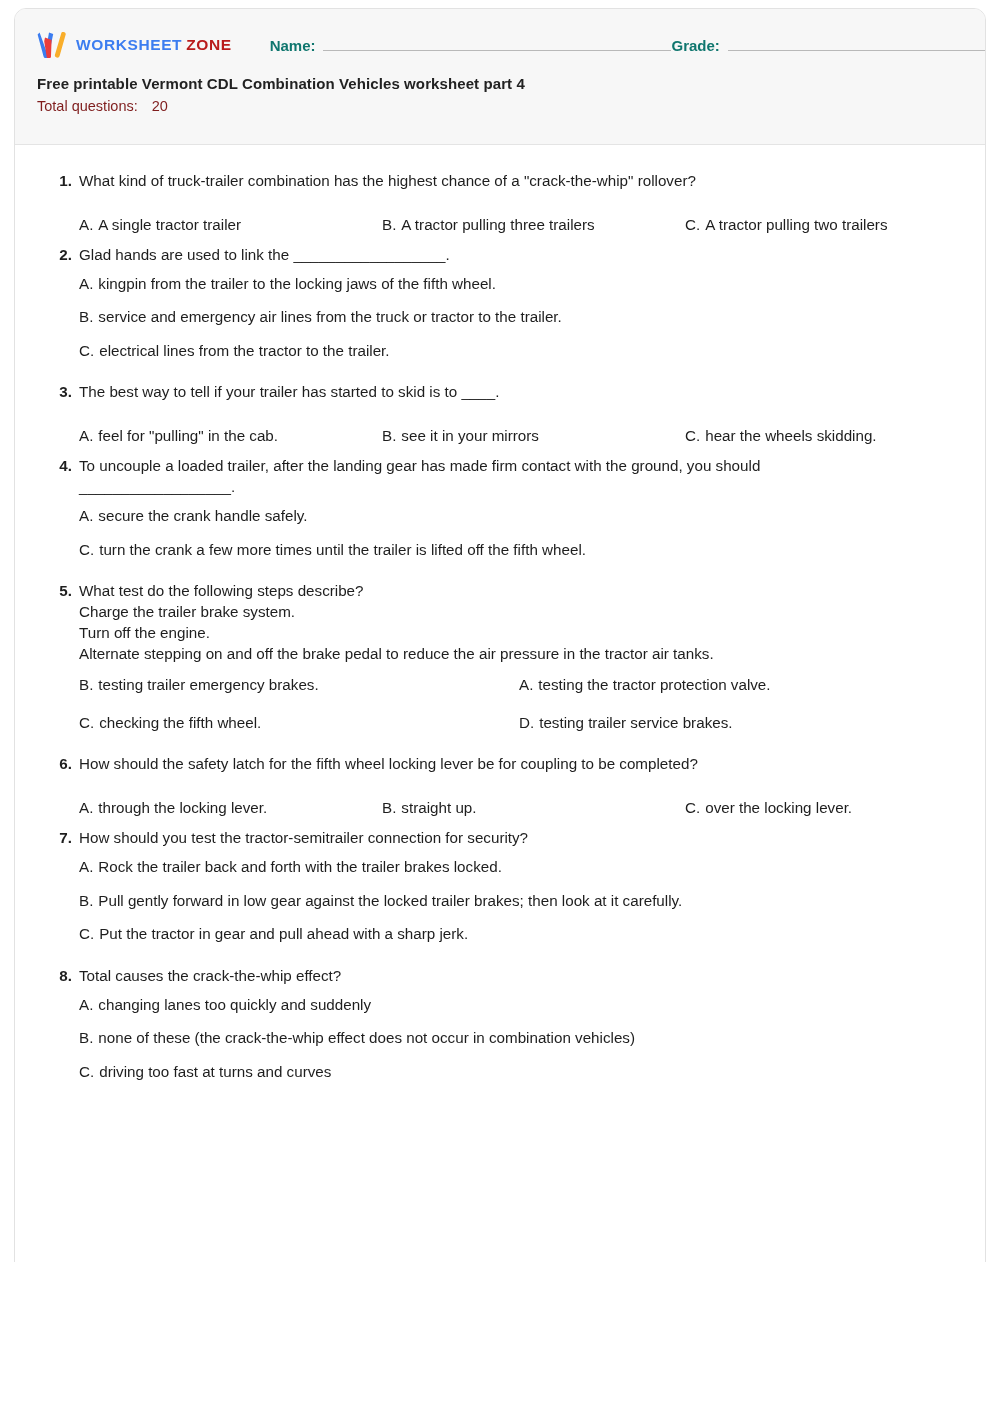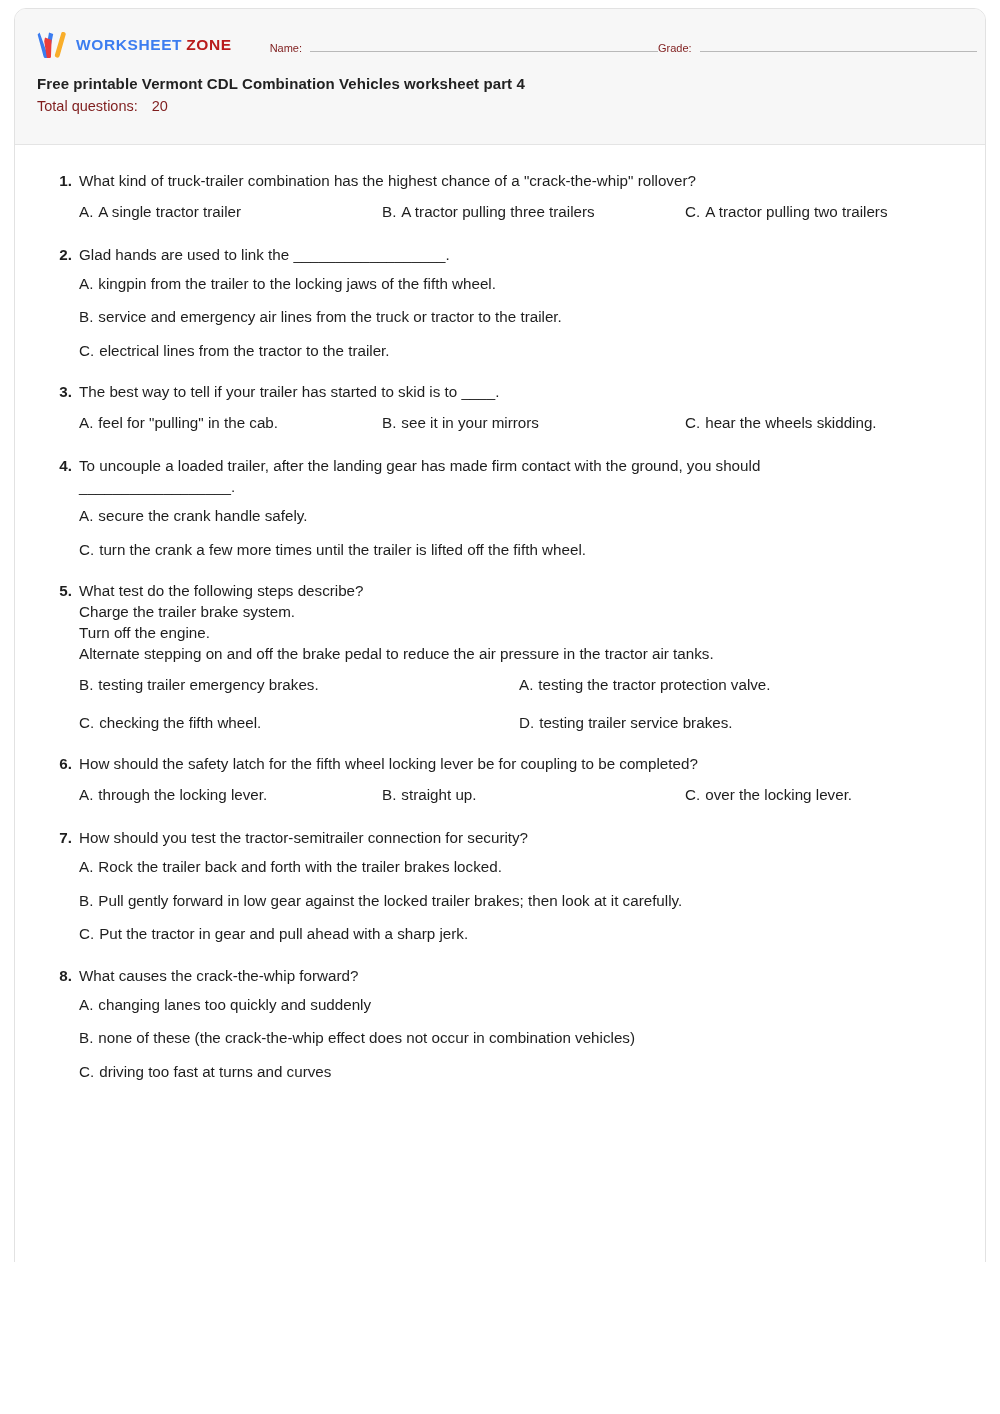--- a/index.html
+++ b/index.html
@@ -90,23 +90,24 @@
     background: #cfcfcf;
     margin: 0 18px 0 20px;
   }
 
   .field {
     display: flex;
     align-items: baseline;
     white-space: nowrap;
   }
   .field-label {
-    font-size: 11px;
-    color: #7f1d1d;
+    font-size: 15px;
+    color: #0f766e;
     margin-right: 8px;
+    font-weight: bold;
   }
   .field-line {
     display: inline-block;
     border-bottom: 1px solid #b9b9b9;
     height: 15px;
   }
   .name-line { width: 348px; }
   .grade-line { width: 277px; }
   .spacer-flex { flex: 1 1 auto; }
 
@@ -166,21 +167,21 @@
   .opts-row {
     position: relative;
     height: 22px;
     margin-top: 10px;
     padding-left: 32px;
   }
   .opts-row .opt {
     position: absolute;
     margin: 0;
     white-space: nowrap;
-    top: 0;
+    top: 13px;
   }
 
   
   .opts-grid {
     margin-top: 10px;
     padding-left: 32px;
     display: grid;
     grid-template-columns: 440px 1fr;
     row-gap: 17px;
   }
@@ -369,21 +370,21 @@
           <div class="opts">
             <div class="opt"><span class="ol">A.</span><span>Rock the trailer back and forth with the trailer brakes locked.</span></div>
             <div class="opt"><span class="ol">B.</span><span>Pull gently forward in low gear against the locked trailer brakes; then look at it carefully.</span></div>
             <div class="opt"><span class="ol">C.</span><span>Put the tractor in gear and pull ahead with a sharp jerk.</span></div>
           </div>
         </div>
         <div class="q-block">
           <div class="q-stem">
             <span class="q-num">8.</span>
             <span class="q-text">
-              <span class="stem-line">What causes the crack-the-whip forward?</span>
+              <span class="stem-line">Total causes the crack-the-whip effect?</span>
             </span>
           </div>
           <div class="opts">
             <div class="opt"><span class="ol">A.</span><span>changing lanes too quickly and suddenly</span></div>
             <div class="opt"><span class="ol">B.</span><span>none of these (the crack-the-whip effect does not occur in combination vehicles)</span></div>
             <div class="opt"><span class="ol">C.</span><span>driving too fast at turns and curves</span></div>
           </div>
         </div>
       </div>
 

